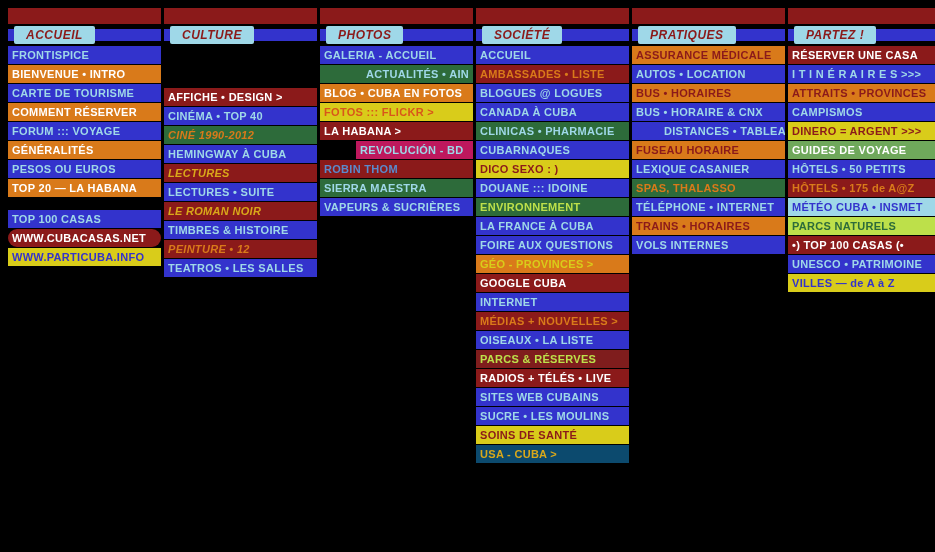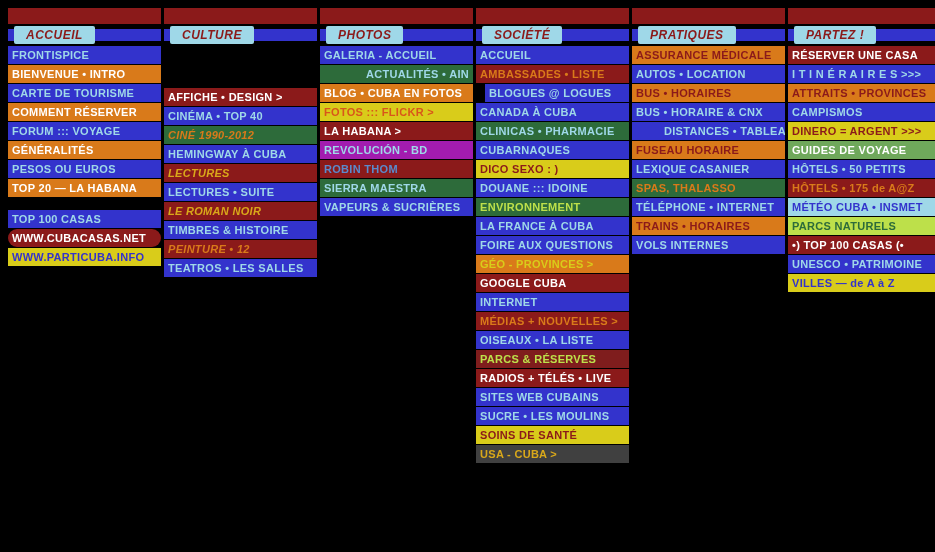--- a/index.html
+++ b/index.html
@@ -54,53 +54,53 @@
       <div class="topbar"></div>
       <div class="hdr">
         <div class="bg"></div>
         <div class="pill">PHOTOS</div>
       </div>
       <div class="itm" style="background: rgb(51, 51, 204); color: rgb(159, 216, 232);">GALERIA - ACCUEIL</div>
       <div class="itm" style="background: rgb(45, 107, 58); color: rgb(159, 216, 232); text-align: right;">ACTUALITÉS • AIN</div>
       <div class="itm" style="background: rgb(217, 122, 26); color: rgb(255, 255, 255);">BLOG • CUBA EN FOTOS</div>
       <div class="itm" style="background: rgb(217, 204, 26); color: rgb(217, 86, 26);">FOTOS ::: FLICKR &gt;</div>
       <div class="itm" style="background: rgb(139, 26, 26); color: rgb(255, 255, 255);">LA HABANA &gt;</div>
-      <div class="itm" style="background: #a21caf; color: rgb(159, 216, 232);">REVOLUCIÓN - BD</div>
+      <div class="itm" style="background: #be185d; color: rgb(159, 216, 232); margin-left: 36px;">REVOLUCIÓN - BD</div>
       <div class="itm" style="background: rgb(139, 26, 26); color: rgb(91, 138, 204);">ROBIN THOM</div>
       <div class="itm" style="background: rgb(45, 107, 58); color: rgb(159, 216, 232);">SIERRA MAESTRA</div>
       <div class="itm" style="background: rgb(51, 51, 204); color: rgb(159, 216, 232);">VAPEURS &amp; SUCRIÈRES</div>
     </div>
     <div class="col">
       <div class="topbar"></div>
       <div class="hdr">
         <div class="bg"></div>
         <div class="pill">SOCIÉTÉ</div>
       </div>
       <div class="itm" style="background: rgb(51, 51, 204); color: rgb(159, 216, 232);">ACCUEIL</div>
       <div class="itm" style="background: rgb(139, 26, 26); color: rgb(217, 122, 26);">AMBASSADES • LISTE</div>
-      <div class="itm" style="background: rgb(51, 51, 204); color: rgb(159, 216, 232); margin-left: 9px;">BLOGUES @ LOGUES</div>
+      <div class="itm" style="background: rgb(51, 51, 204); color: rgb(159, 216, 232);">BLOGUES @ LOGUES</div>
       <div class="itm" style="background: rgb(51, 51, 204); color: rgb(159, 216, 232);">CANADA À CUBA</div>
       <div class="itm" style="background: rgb(45, 107, 58); color: rgb(159, 216, 232);">CLINICAS • PHARMACIE</div>
       <div class="itm" style="background: rgb(51, 51, 204); color: rgb(159, 216, 232);">CUBARNAQUES</div>
       <div class="itm" style="background: rgb(217, 204, 26); color: rgb(139, 26, 26);">DICO SEXO : )</div>
       <div class="itm" style="background: rgb(51, 51, 204); color: rgb(159, 216, 232);">DOUANE ::: IDOINE</div>
       <div class="itm" style="background: rgb(45, 107, 58); color: rgb(189, 224, 74);">ENVIRONNEMENT</div>
       <div class="itm" style="background: rgb(51, 51, 204); color: rgb(159, 216, 232);">LA FRANCE À CUBA</div>
       <div class="itm" style="background: rgb(51, 51, 204); color: rgb(159, 216, 232);">FOIRE AUX QUESTIONS</div>
       <div class="itm" style="background: rgb(217, 122, 26); color: rgb(217, 204, 26);">GÉO - PROVINCES &gt;</div>
       <div class="itm" style="background: rgb(139, 26, 26); color: rgb(255, 255, 255);">GOOGLE CUBA</div>
       <div class="itm" style="background: rgb(51, 51, 204); color: rgb(159, 216, 232);">INTERNET</div>
       <div class="itm" style="background: rgb(139, 26, 26); color: rgb(217, 122, 26);">MÉDIAS + NOUVELLES &gt;</div>
       <div class="itm" style="background: rgb(51, 51, 204); color: rgb(159, 216, 232);">OISEAUX • LA LISTE</div>
       <div class="itm" style="background: #7f1d1d; color: rgb(189, 224, 74);">PARCS &amp; RÉSERVES</div>
       <div class="itm" style="background: rgb(139, 26, 26); color: rgb(255, 255, 255);">RADIOS + TÉLÉS • LIVE</div>
       <div class="itm" style="background: rgb(51, 51, 204); color: rgb(159, 216, 232);">SITES WEB CUBAINS</div>
       <div class="itm" style="background: rgb(51, 51, 204); color: rgb(159, 216, 232);">SUCRE • LES MOULINS</div>
       <div class="itm" style="background: rgb(217, 204, 26); color: rgb(139, 26, 26);">SOINS DE SANTÉ</div>
-      <div class="itm" style="background: #404040; color: rgb(217, 168, 26);">USA - CUBA &gt;</div>
+      <div class="itm" style="background: #0c4a6e; color: rgb(217, 168, 26);">USA - CUBA &gt;</div>
     </div>
     <div class="col">
       <div class="topbar"></div>
       <div class="hdr">
         <div class="bg"></div>
         <div class="pill">PRATIQUES</div>
       </div>
       <div class="itm" style="background: rgb(217, 122, 26); color: rgb(139, 26, 26);">ASSURANCE MÉDICALE</div>
       <div class="itm" style="background: rgb(51, 51, 204); color: rgb(159, 216, 232);">AUTOS • LOCATION</div>
       <div class="itm" style="background: rgb(217, 122, 26); color: rgb(139, 26, 26);">BUS • HORAIRES</div>

